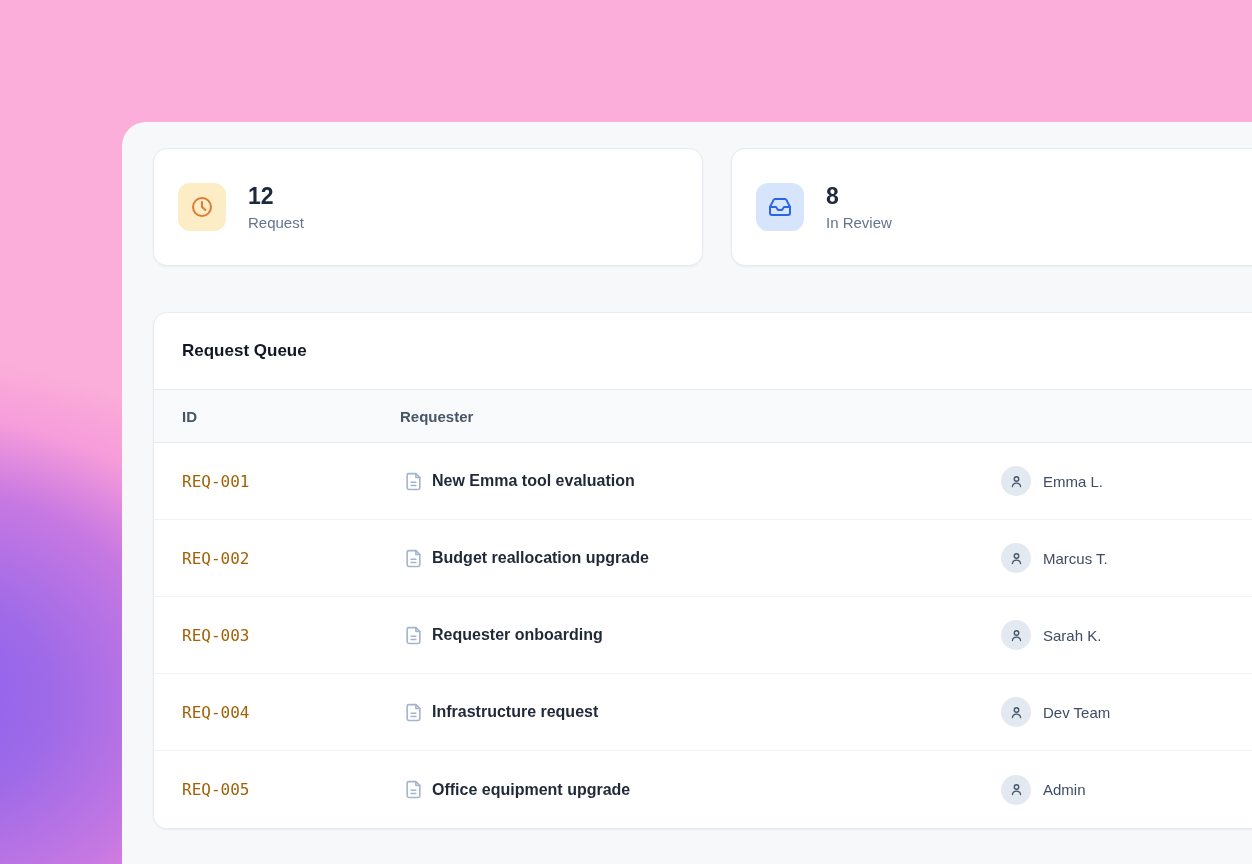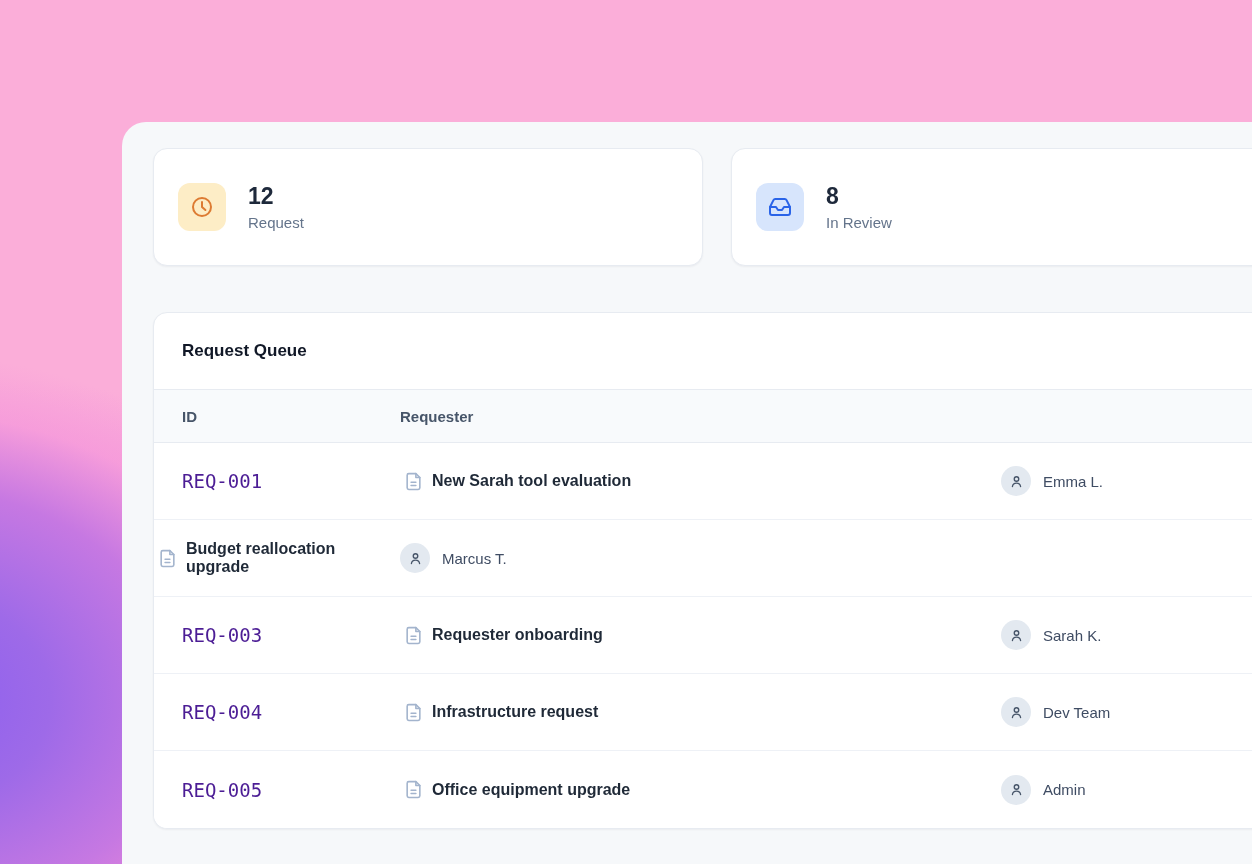--- a/index.html
+++ b/index.html
@@ -80,21 +80,21 @@
   .th-request { padding-left: 4px; }
   .trow {
     height: 77px;
     border-bottom: 1px solid #eef1f6;
     background: #ffffff;
   }
   .trow:last-child { border-bottom: none; }
   .cell-id {
     padding-left: 28px;
     font-family: "DejaVu Sans Mono", monospace;
-    font-size: 19px; color: #4c1d95;
+    font-size: 16px; color: #a16207;
   }
   .cell-request {
     padding-left: 4px;
     display: flex; align-items: center; gap: 9px;
     font-size: 16px; font-weight: 600; color: #1f2937;
   }
   .doc-icon { color: #a3b4cd; display: flex; flex: none; }
   .cell-requester {
     display: flex; align-items: center; gap: 12px;
     font-size: 15px; color: #3f4c63;
@@ -152,34 +152,35 @@
     <div class="cell-id">REQ-001</div>
     <div class="cell-request">
       <span class="doc-icon">
         <svg width="19" height="19" viewBox="0 0 24 24" fill="none" stroke="currentColor" stroke-width="2" stroke-linecap="round" stroke-linejoin="round">
           <path d="M15 2H6a2 2 0 0 0-2 2v16a2 2 0 0 0 2 2h12a2 2 0 0 0 2-2V7z"></path>
           <path d="M15 2v5h5"></path>
           <path d="M9 13h6"></path>
           <path d="M9 17h6"></path>
         </svg>
       </span>
-      <span>New Sarah tool evaluation</span>
+      <span>New Emma tool evaluation</span>
     </div>
     <div class="cell-requester">
       <span class="avatar">
         <svg width="15" height="15" viewBox="0 0 24 24" fill="none" stroke="currentColor" stroke-width="2.2" stroke-linecap="round" stroke-linejoin="round">
           <circle cx="12" cy="8" r="3.6"></circle>
           <path d="M5.5 20c.5-3.5 3.2-5.4 6.5-5.4s6 1.9 6.5 5.4"></path>
         </svg>
       </span>
       <span>Emma L.</span>
     </div>
   </div>
 
   <div class="grid-row trow">
+    <div class="cell-id">REQ-002</div>
     <div class="cell-request">
       <span class="doc-icon">
         <svg width="19" height="19" viewBox="0 0 24 24" fill="none" stroke="currentColor" stroke-width="2" stroke-linecap="round" stroke-linejoin="round">
           <path d="M15 2H6a2 2 0 0 0-2 2v16a2 2 0 0 0 2 2h12a2 2 0 0 0 2-2V7z"></path>
           <path d="M15 2v5h5"></path>
           <path d="M9 13h6"></path>
           <path d="M9 17h6"></path>
         </svg>
       </span>
       <span>Budget reallocation upgrade</span>

